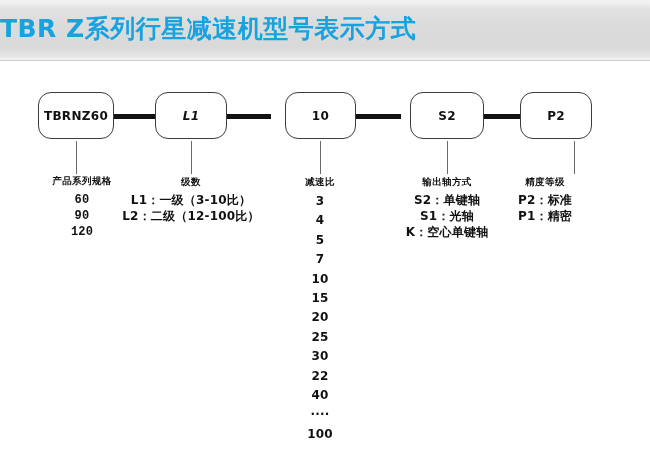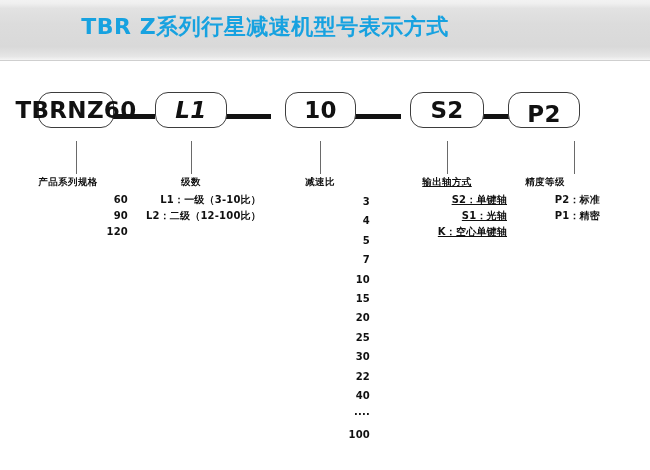--- a/index.html
+++ b/index.html
@@ -24,49 +24,48 @@
     background: linear-gradient(to bottom,
         #f2f2f2 0%, #efefef 6%, #e2e2e2 14%,
         #dcdcdc 40%, #d9d9d9 78%, #e6e6e6 94%, #f5f5f5 100%);
     border-bottom: 1px solid #cfcfcf;
     box-sizing: border-box;
   }
   .header-title {
     position: absolute;
     left: 0; top: 12px;
     width: 530px;
-    text-align: center;
-    font-size: 22px;
+    font-size: 25px;
     font-weight: bold;
     color: #17a2e0;
     letter-spacing: 0.5px;
     white-space: nowrap;
   }
 
   
   .diagram {
     position: absolute;
     left: 0; top: 61px;
     width: 650px;
     height: 409px;
   }
 
   
   .node {
     position: absolute;
     top: 31px;
-    height: 36px;
+    height: 47px;
     border: 1px solid #3d3d3d;
     border-radius: 13px;
     background: #ffffff;
     box-sizing: border-box;
     display: flex;
     align-items: center;
     justify-content: center;
-    font-size: 23px;
+    font-size: 12px;
     font-weight: bold;
     color: #111111;
     letter-spacing: 0.3px;
   }
 
   
   .link {
     position: absolute;
     top: 53px;
     height: 5px;
@@ -90,23 +89,22 @@
     white-space: nowrap;
   }
   .col-head {
     font-weight: bold;
     font-size: 9.5px;
     margin-bottom: 2px;
     letter-spacing: 0.4px;
   }
   .col-item {
     font-weight: bold;
-    font-size: 10px;
+    font-size: 12px;
     letter-spacing: 0.2px;
-    text-align: right;
   }
   .ratio-list .col-item { line-height: 19.4px; }
 </style>
 </head>
 <body>
 
 <div class="header">
   <div class="header-title">TBR Z系列行星减速机型号表示方式</div>
 </div>
 
@@ -122,31 +120,31 @@
   </div>
   <div class="node" style="left:155px; width:72px;font-style:italic;">
     <span>L1</span>
   </div>
   <div class="node" style="left:285px; width:71px;">
     <span>10</span>
   </div>
   <div class="node" style="left:410px; width:74px;justify-content:center;">
     <span>S2</span>
   </div>
-  <div class="node" style="left:508px; width:72px;align-items:flex-end;">
+  <div class="node" style="left:520px; width:72px;">
     <span>P2</span>
   </div>
 
   <div class="stem" style="left:76px;  top:80px; height:33px;"></div>
   <div class="stem" style="left:191px; top:80px; height:33px;"></div>
   <div class="stem" style="left:320px; top:80px; height:33px;"></div>
   <div class="stem" style="left:447px; top:80px; height:33px;"></div>
   <div class="stem" style="left:574px; top:80px; height:33px;"></div>
 
-  <div class="col" style="left:8px; top:113px; width:120px;">
+  <div class="col" style="left:22px; top:113px; width:120px;font-family:Liberation Mono, monospace;">
     <div class="col-head">产品系列规格</div>
     <div class="col-item">60</div>
     <div class="col-item">90</div>
     <div class="col-item">120</div>
   </div>
 
   <div class="col" style="left:121px; top:113px; width:140px;">
     <div class="col-head">级数</div>
     <div class="col-item">L1：一级（3-10比）</div>
     <div class="col-item">L2：二级（12-100比）</div>
@@ -162,21 +160,21 @@
     <div class="col-item">15</div>
     <div class="col-item">20</div>
     <div class="col-item">25</div>
     <div class="col-item">30</div>
     <div class="col-item">22</div>
     <div class="col-item">40</div>
     <div class="col-item">····</div>
     <div class="col-item">100</div>
   </div>
 
-  <div class="col" style="left:387px; top:113px; width:120px;text-decoration:underline;">
+  <div class="col" style="left:387px; top:113px; width:120px;">
     <div class="col-head">输出轴方式</div>
     <div class="col-item">S2：单键轴</div>
     <div class="col-item">S1：光轴</div>
     <div class="col-item">K：空心单键轴</div>
   </div>
 
   <div class="col" style="left:490px; top:113px; width:110px;">
     <div class="col-head">精度等级</div>
     <div class="col-item">P2：标准</div>
     <div class="col-item">P1：精密</div>

